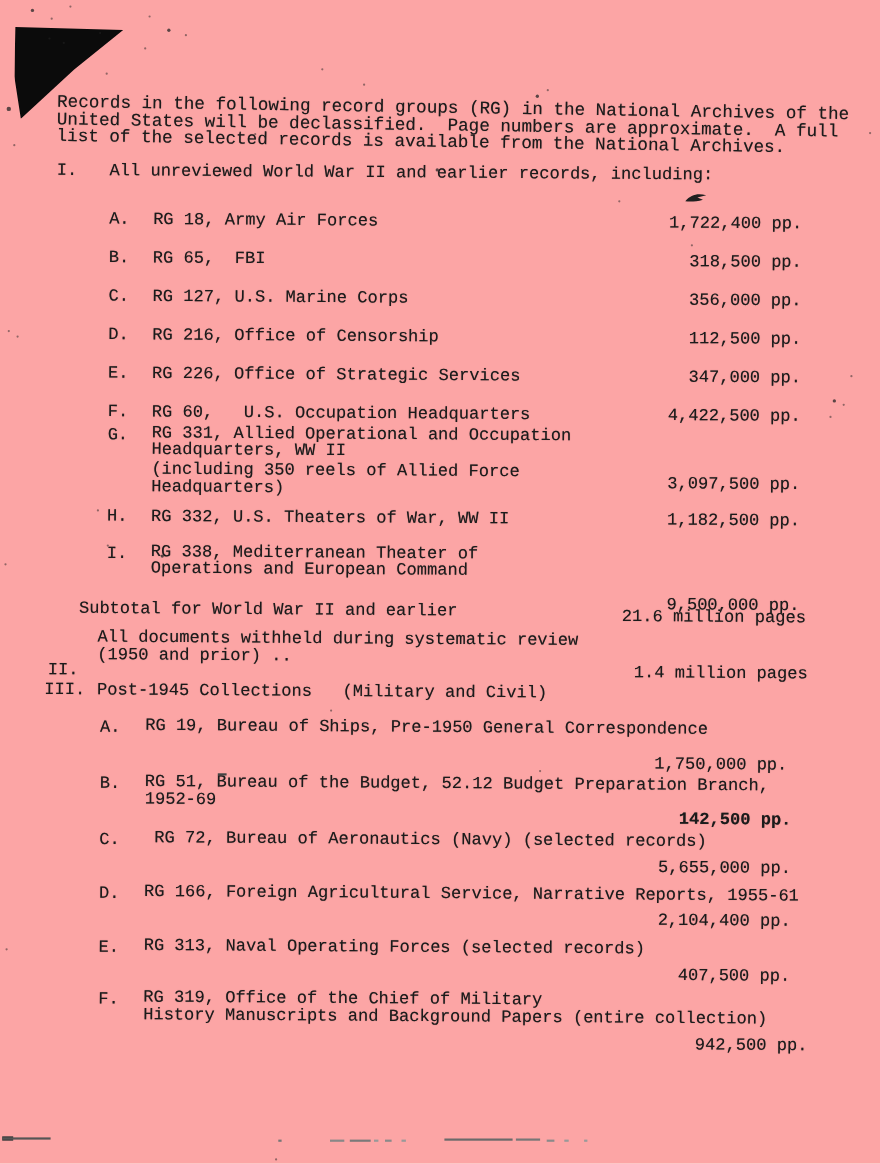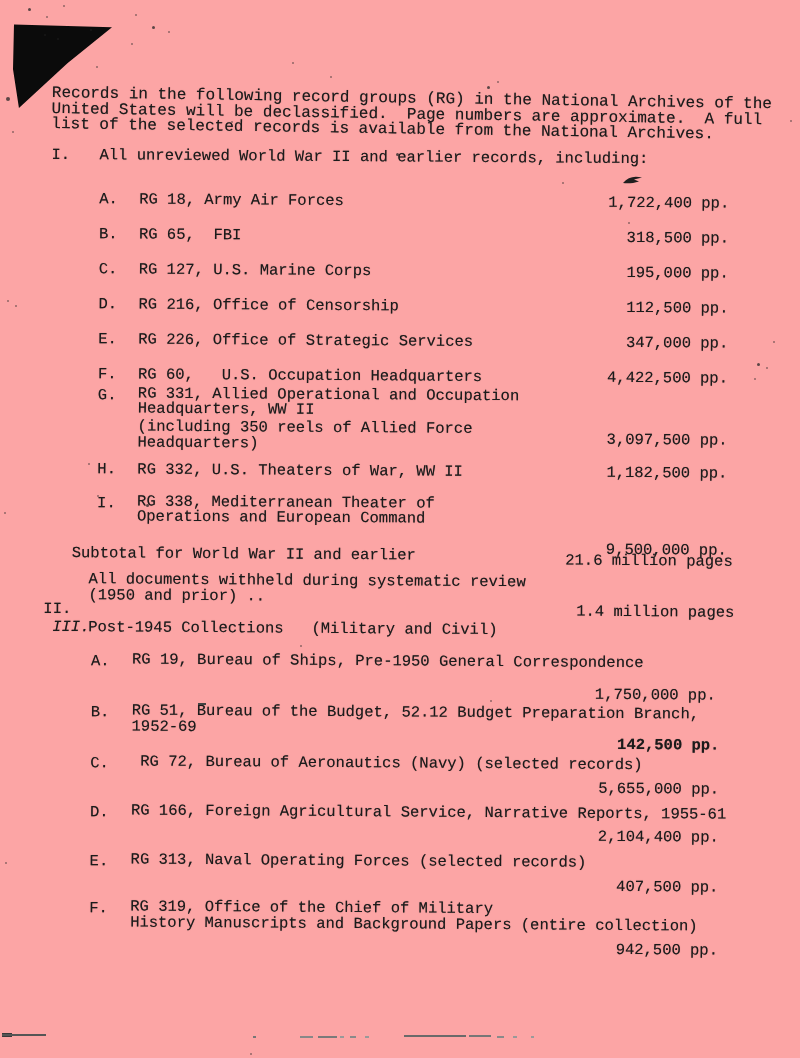--- a/index.html
+++ b/index.html
@@ -63,21 +63,21 @@
       <span class="pages">1,722,400 pp.</span>
     </div>
     <div class="row" style="top:225px;">
       <span class="letter">B.</span>
       <span class="text">RG 65,  FBI</span>
       <span class="pages">318,500 pp.</span>
     </div>
     <div class="row" style="top:260px;">
       <span class="letter">C.</span>
       <span class="text">RG 127, U.S. Marine Corps</span>
-      <span class="pages">195,000 pp.</span>
+      <span class="pages">356,000 pp.</span>
     </div>
     <div class="row" style="top:295px;">
       <span class="letter">D.</span>
       <span class="text">RG 216, Office of Censorship</span>
       <span class="pages">112,500 pp.</span>
     </div>
     <div class="row" style="top:330px;">
       <span class="letter">E.</span>
       <span class="text">RG 226, Office of Strategic Services</span>
       <span class="pages">347,000 pp.</span>
@@ -113,21 +113,21 @@
     <div class="abs pre" style="left:75px;top:544px;">Subtotal for World War II and earlier</div>
     <div class="pcount" style="top:548px;right:64px;">21.6 million pages</div>
 
     <div class="sec-numeral" style="left:47px;top:600px;text-align:center;">II.</div>
     <div class="linestack" style="left:92px;top:572px;line-height:15.6px;">
       <div class="line">All documents withheld during systematic review</div>
       <div class="line">(1950 and prior) ..</div>
     </div>
     <div class="pcount" style="top:599px;right:62px;">1.4 million pages</div>
 
-    <div class="sec-numeral" style="left:56px;top:618px;font-style:italic;">III.</div>
+    <div class="sec-numeral" style="left:44px;top:618px;">III.</div>
     <div class="sec-heading" style="left:92px;top:618px;">Post-1945 Collections   (Military and Civil)</div>
 
     <div class="sec-numeral" style="left:95px;top:652px;">A.</div>
     <div class="linestack" style="left:136px;top:652px;line-height:15.6px;">
       <div class="line">RG 19, Bureau of Ships, Pre-1950 General Correspondence</div>
     </div>
     <div class="pcount" style="top:682px;right:80px;">1,750,000 pp.</div>
 
     <div class="sec-numeral" style="left:95px;top:703px;">B.</div>
     <div class="linestack" style="left:136px;top:703px;line-height:15.6px;">
@@ -152,21 +152,21 @@
     <div class="linestack" style="left:136px;top:852px;line-height:15.6px;">
       <div class="line">RG 313, Naval Operating Forces (selected records)</div>
     </div>
     <div class="pcount" style="top:874px;right:76px;">407,500 pp.</div>
 
     <div class="sec-numeral" style="left:95px;top:899px;">F.</div>
     <div class="linestack" style="left:136px;top:899px;line-height:15.6px;">
       <div class="line">RG 319, Office of the Chief of Military</div>
       <div class="line">History Manuscripts and Background Papers (entire collection)</div>
     </div>
-    <div class="pcount" style="top:937px;right:76px;">942,500 pp.</div>
+    <div class="pcount" style="top:937px;right:60px;">942,500 pp.</div>
 
   </div>
 
 <div class="speck" style="left: 28px; top: 8px; width: 3px; height: 3px; opacity: 0.75;"></div>
     <div class="speck" style="left: 46px; top: 16px; width: 2px; height: 2px; opacity: 0.5;"></div>
     <div class="speck" style="left: 63px; top: 5px; width: 2px; height: 2px; opacity: 0.5;"></div>
     <div class="speck" style="left: 90px; top: 29px; width: 2px; height: 2px; opacity: 0.5;"></div>
     <div class="speck" style="left: 135px; top: 14px; width: 2px; height: 2px; opacity: 0.5;"></div>
     <div class="speck" style="left: 152px; top: 26px; width: 3px; height: 3px; opacity: 0.75;"></div>
     <div class="speck" style="left: 168px; top: 31px; width: 2px; height: 2px; opacity: 0.5;"></div>

